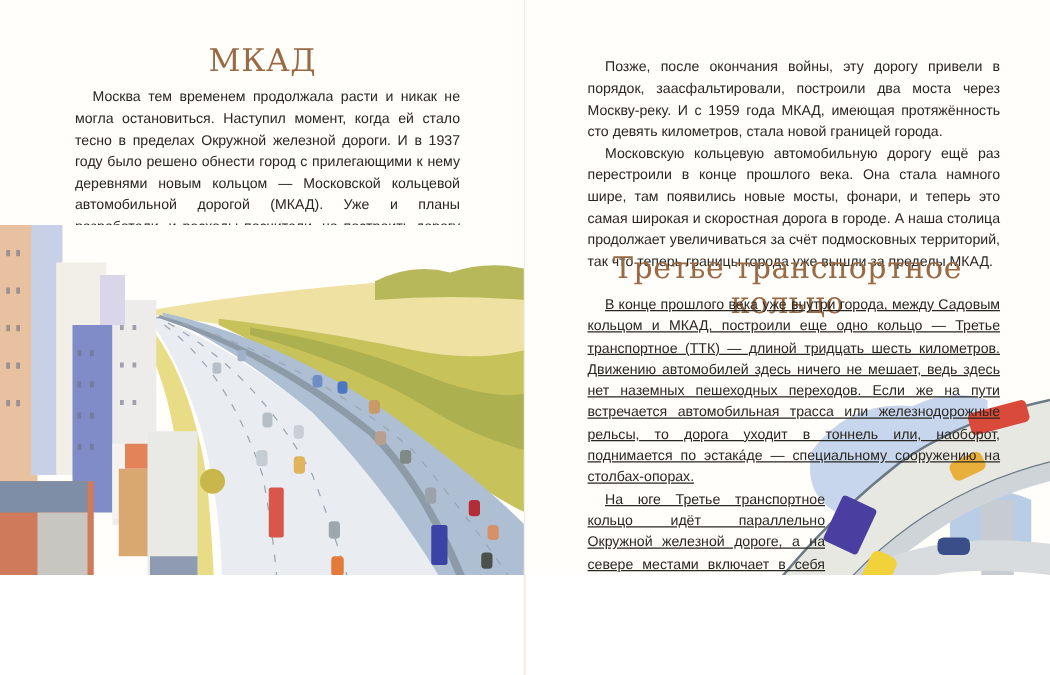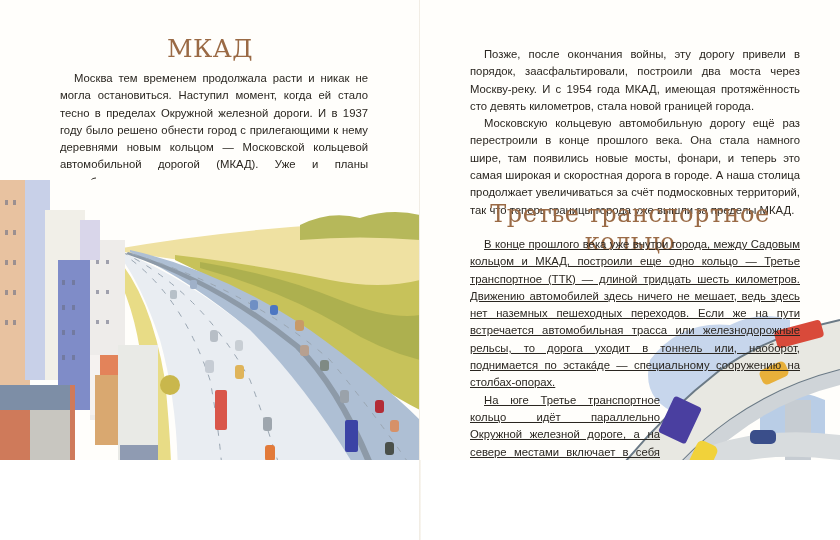--- a/index.html
+++ b/index.html
@@ -173,21 +173,21 @@
         <rect x="235" y="100" width="30" height="40" rx="3" fill="#4a3fa0" transform="rotate(25 250 120)"></rect>
         <rect x="262" y="142" width="22" height="30" rx="6" fill="#f1d23a" transform="rotate(25 273 157)"></rect>
         <rect x="200" y="165" width="24" height="32" rx="6" fill="#2f2f3a" transform="rotate(30 212 181)"></rect>
         <rect x="320" y="130" width="26" height="14" rx="5" fill="#3a4e8a"></rect>
         <rect x="337" y="195" width="22" height="22" rx="4" fill="#e05a3a"></rect>
         <rect x="305" y="200" width="18" height="20" rx="4" fill="#e8a83a" transform="rotate(20 314 210)"></rect>
       </g>
     </svg>
 
     <div class="para right-text1" style="left:50px;">
-      <p>Позже, после окончания войны, эту дорогу привели в порядок, заасфальтировали, построили два моста через Москву-реку. И с 1954 года МКАД, имеющая протяжённость сто девять километров, стала новой границей города.</p>
+      <p>Позже, после окончания войны, эту дорогу привели в порядок, заасфальтировали, построили два моста через Москву-реку. И с 1959 года МКАД, имеющая протяжённость сто девять километров, стала новой границей города.</p>
       <p>Московскую кольцевую автомобильную дорогу ещё раз перестроили в конце прошлого века. Она стала намного шире, там появились новые мосты, фонари, и теперь это самая широкая и скоростная дорога в городе. А наша столица продолжает увеличиваться за счёт подмосковных территорий, так что теперь границы города уже вышли за пределы МКАД.</p>
     </div>
 
     <h2 class="heading" style="left:40px; width:340px; top:200px; font-size:24px;">Третье транспортное кольцо</h2>
 
     <div class="para" style="left:50px; width:330px; top:236px;text-decoration:underline;">
       <p style="text-align:justify;">В конце прошлого века уже внутри города, между Садовым кольцом и МКАД, построили еще одно кольцо — Третье транспортное (ТТК) — длиной тридцать шесть километров. Движению автомобилей здесь ничего не мешает, ведь здесь нет наземных пешеходных переходов. Если же на пути встречается автомобильная трасса или железнодорожные рельсы, то дорога уходит в тоннель или, наоборот, поднимается по эстакáде — специальному сооружению на столбах-опорах.</p>
       <p style="width:190px;">На юге Третье транспортное кольцо идёт параллельно Окружной железной дороге, а на севере местами включает в себя улицы, проходящие по линии бывшего Камер-коллежского вала.</p>
     </div>
   </div>

